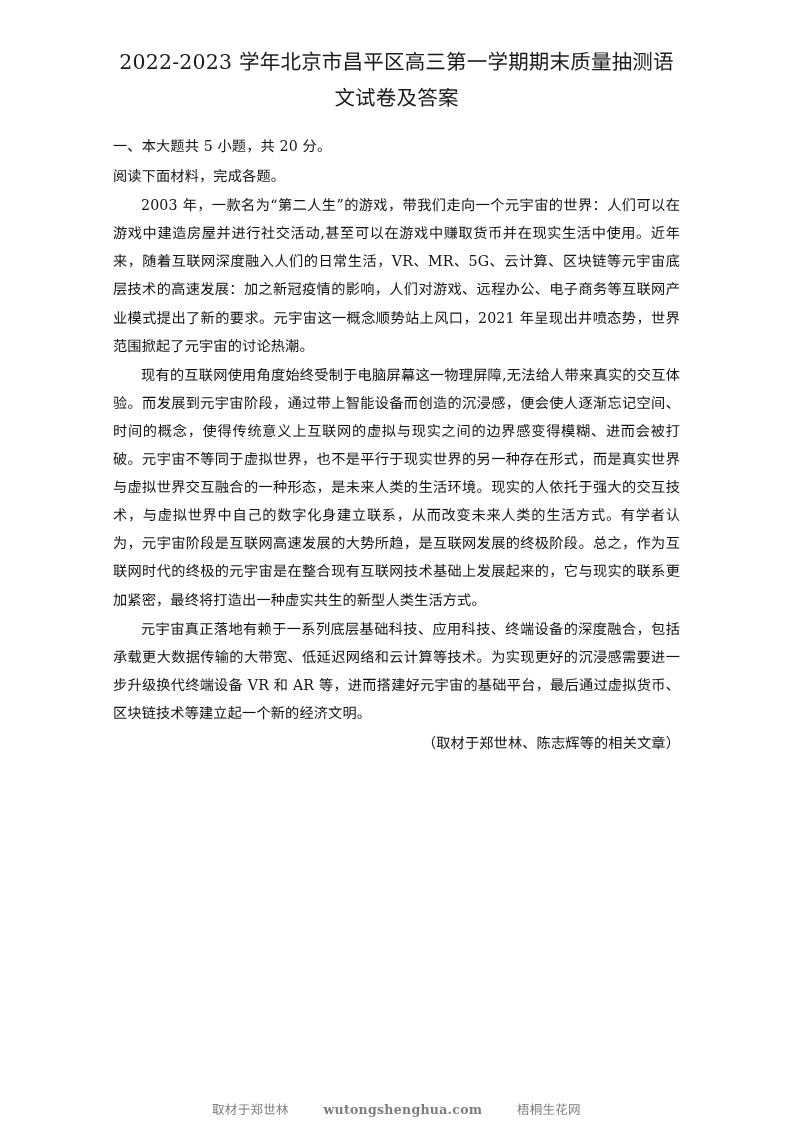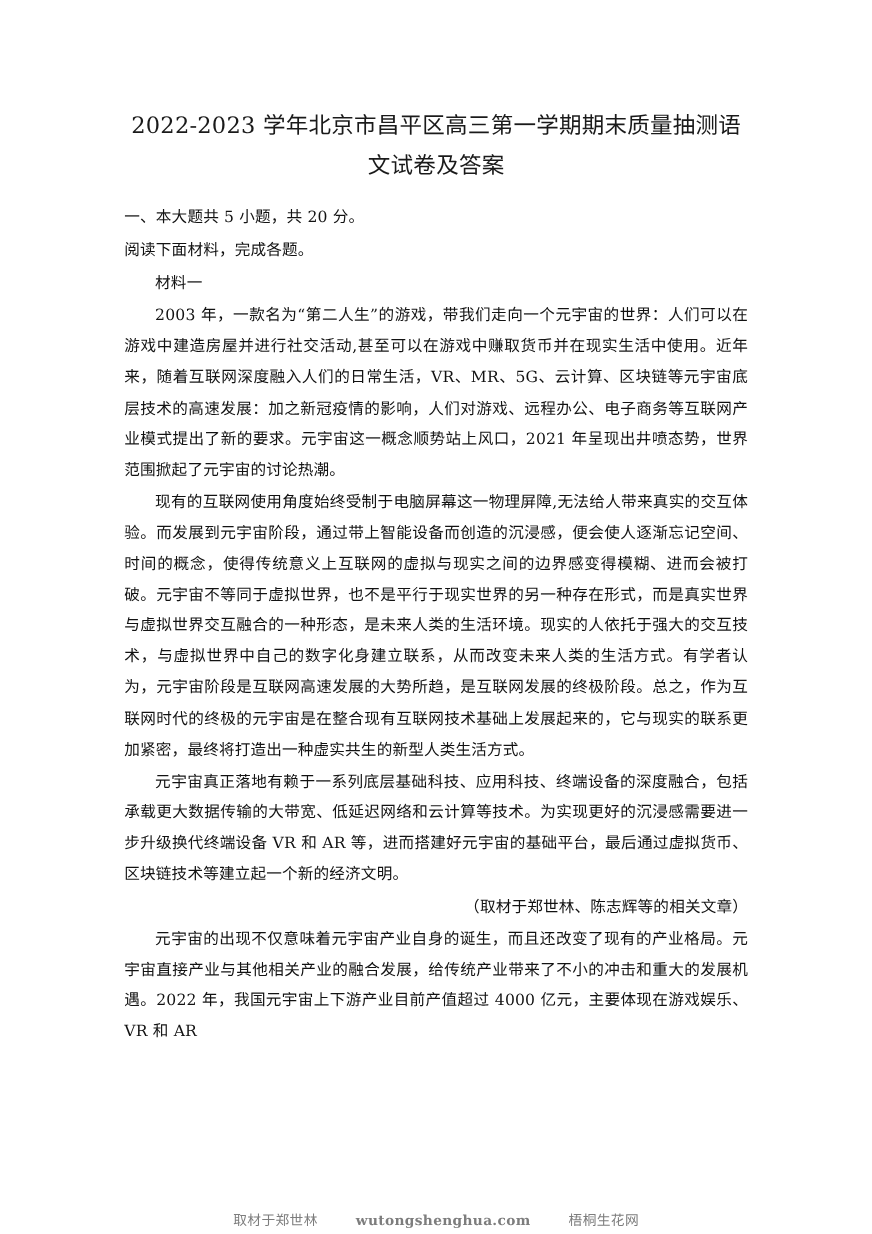--- a/index.html
+++ b/index.html
@@ -28,21 +28,21 @@
   .content {
     position: absolute;
     left: 113px;
     top: 0;
     width: 567px;
   }
 
   
   .doc-title {
     margin: 0;
-    padding-top: 96px;
+    padding-top: 44px;
     font-size: 20.5px;
     line-height: 36px;
     font-weight: normal;
     text-align: center;
     letter-spacing: 0.2px;
     color: #1a1a1a;
     font-family: "DejaVu Serif", "Liberation Serif", serif;
   }
 
   
@@ -106,32 +106,30 @@
 <div class="page">
 
   <div class="content">
 
     <h1 class="doc-title">2022-2023 学年北京市昌平区高三第一学期期末质量抽测语文试卷及答案</h1>
 
     <p class="block lead">一、本大题共 5 小题，共 20 分。</p>
 
     <p class="block lead2">阅读下面材料，完成各题。</p>
 
-    <p class="block indent1">材料一</p>
 
     <p class="block para">2003 年，一款名为“第二人生”的游戏，带我们走向一个元宇宙的世界：人们可以在游戏中建造房屋并进行社交活动,甚至可以在游戏中赚取货币并在现实生活中使用。近年来，随着互联网深度融入人们的日常生活，VR、MR、5G、云计算、区块链等元宇宙底层技术的高速发展：加之新冠疫情的影响，人们对游戏、远程办公、电子商务等互联网产业模式提出了新的要求。元宇宙这一概念顺势站上风口，2021 年呈现出井喷态势，世界范围掀起了元宇宙的讨论热潮。</p>
 
     <p class="block para">现有的互联网使用角度始终受制于电脑屏幕这一物理屏障,无法给人带来真实的交互体验。而发展到元宇宙阶段，通过带上智能设备而创造的沉浸感，便会使人逐渐忘记空间、时间的概念，使得传统意义上互联网的虚拟与现实之间的边界感变得模糊、进而会被打破。元宇宙不等同于虚拟世界，也不是平行于现实世界的另一种存在形式，而是真实世界与虚拟世界交互融合的一种形态，是未来人类的生活环境。现实的人依托于强大的交互技术，与虚拟世界中自己的数字化身建立联系，从而改变未来人类的生活方式。有学者认为，元宇宙阶段是互联网高速发展的大势所趋，是互联网发展的终极阶段。总之，作为互联网时代的终极的元宇宙是在整合现有互联网技术基础上发展起来的，它与现实的联系更加紧密，最终将打造出一种虚实共生的新型人类生活方式。</p>
 
     <p class="block para">元宇宙真正落地有赖于一系列底层基础科技、应用科技、终端设备的深度融合，包括承载更大数据传输的大带宽、低延迟网络和云计算等技术。为实现更好的沉浸感需要进一步升级换代终端设备 VR 和 AR 等，进而搭建好元宇宙的基础平台，最后通过虚拟货币、区块链技术等建立起一个新的经济文明。</p>
 
     <p class="block source-line">（取材于郑世林、陈志辉等的相关文章）</p>
 
 
-    <p class="block para">元宇宙的出现不仅意味着元宇宙产业自身的诞生，而且还改变了现有的产业格局。元宇宙直接产业与其他相关产业的融合发展，给传统产业带来了不小的冲击和重大的发展机遇。2022 年，我国元宇宙上下游产业目前产值超过 4000 亿元，主要体现在游戏娱乐、VR 和 AR</p>
 
   </div>
 
   <div class="footer">
     <span>取材于郑世林</span>
     <span class="gap"></span>
     <span class="url">wutongshenghua.com</span>
     <span class="gap"></span>
     <span>梧桐生花网</span>
   </div>

